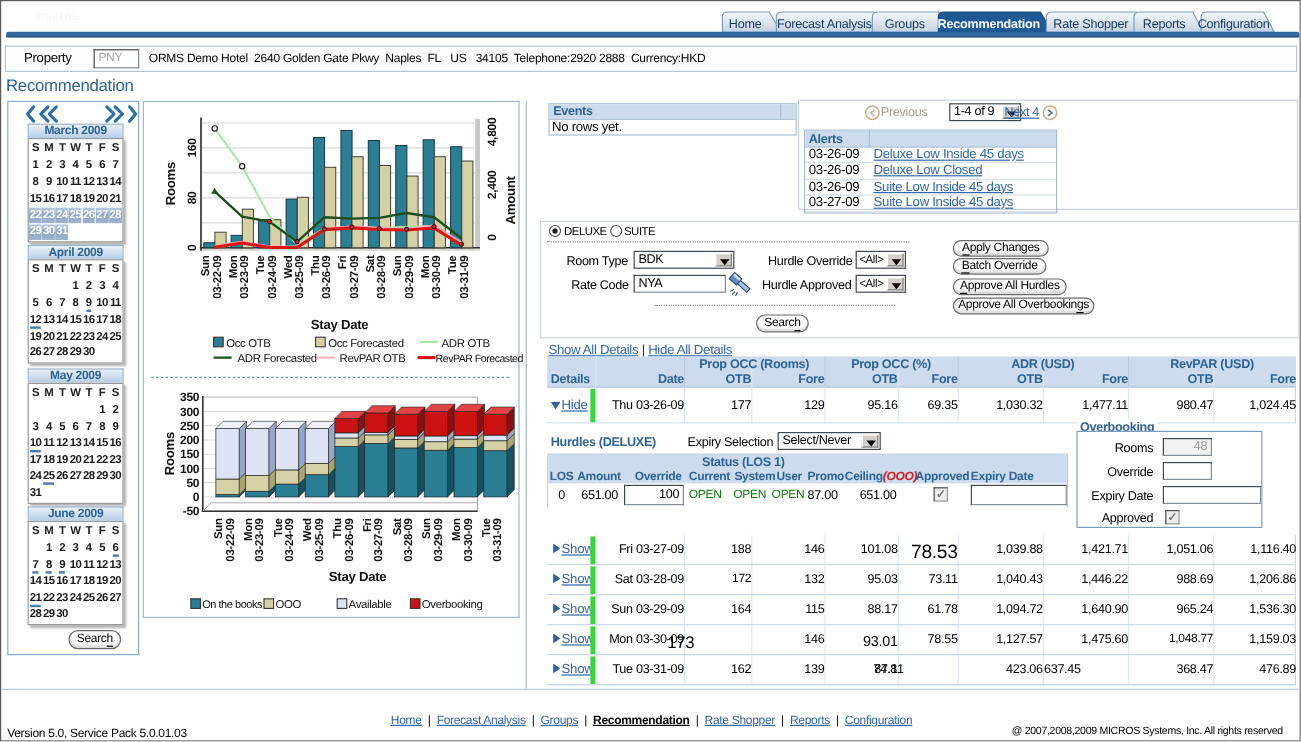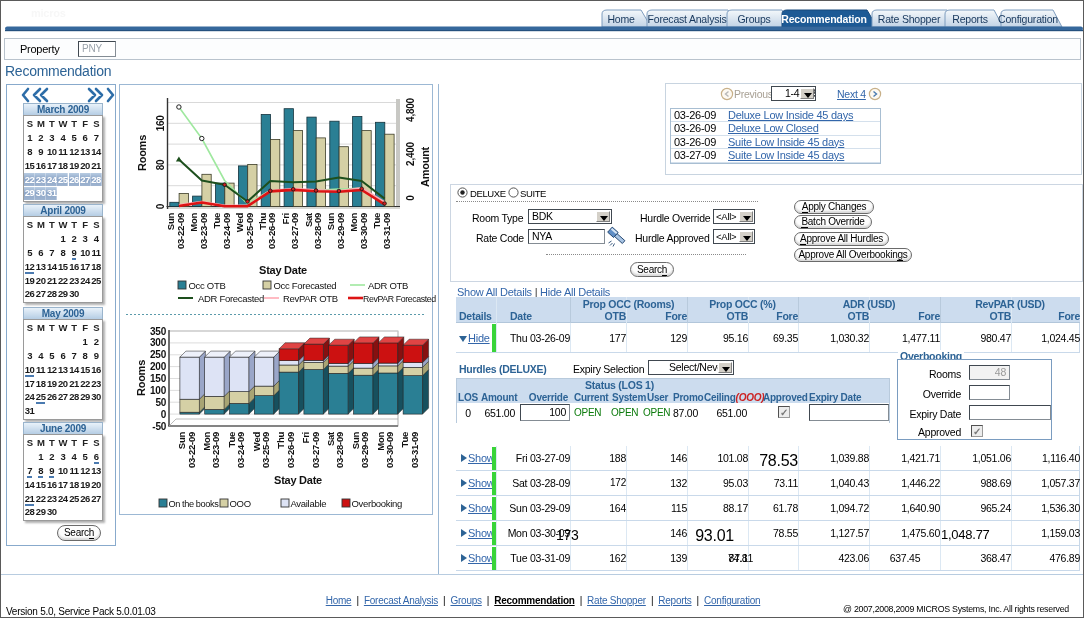--- a/index.html
+++ b/index.html
@@ -55,20 +55,21 @@
       <text x="969" y="22" fill="#17375c">Reports</text>
       <text x="1027" y="22" fill="#17375c">Configuration</text>
     </g>
     <rect x="4" y="25.5" width="1078" height="4.5" rx="2.2" fill="#36689c"></rect>
     <rect x="4" y="29" width="1078" height="1.2" fill="#24507e"></rect>
   </svg>
 
   <div class="abs" style="left:3px;top:37px;width:1077px;height:22px;border:1px solid #b9c3cd;background:#fcfdfe"></div>
   <div class="abs" style="left:19px;top:42px;font-size:11px;color:#000">Property</div>
   <div class="tbox" style="left:77px;top:40px;width:38px;height:16px;line-height:14px;padding-left:3px;color:#9aa2aa;font-size:10px">PNY</div>
+  <div class="abs" style="left:123px;top:43px;font-size:10px;letter-spacing:-0.2px;color:#000">ORMS Demo Hotel&nbsp; 2640 Golden Gate Pkwy&nbsp; Naples&nbsp; FL&nbsp;&nbsp; US&nbsp;&nbsp; 34105&nbsp; Telephone:2920 2888&nbsp; Currency:HKD</div>
   <div class="abs" style="left:4px;top:62px;font-size:14px;color:#2d6395">Recommendation</div>
 
   <div id="sidebar" class="abs" style="left:5px;top:83px;width:110px;height:462px;border:1px solid #88aacc;background:#fff">
     <svg class="abs" style="left:14px;top:2px" width="94" height="16" fill="none" stroke="#2d6da8" stroke-width="2.6" stroke-linecap="round" stroke-linejoin="round">
       <path d="M7,2 L2,8 L7,14"></path>
         <path d="M19,2 L13,8 L19,14 M26,2 L20,8 L26,14"></path>
       <path d="M68,2 L74,8 L68,14 M75,2 L81,8 L75,14"></path>
         <path d="M87,2 L92,8 L87,14"></path>
     </svg>
     <div class="abs" style="left:16px;top:18px;width:80px">
@@ -601,33 +602,44 @@
     <text x="109.5" y="422" font-size="9.5" letter-spacing="-0.3" fill="#111">OOO</text>
     <rect x="161" y="414" width="8" height="8" fill="#dde3f5" stroke="#333" stroke-width="0.9"></rect>
     <text x="170.5" y="422" font-size="9.5" letter-spacing="-0.3" fill="#111">Available</text>
     <rect x="222" y="414" width="8" height="8" fill="#cc1111" stroke="#333" stroke-width="0.9"></rect>
     <text x="231.5" y="422" font-size="9.5" letter-spacing="-0.3" fill="#111">Overbooking</text>
     </g>
     </svg>
   </div>
 
   <div id="rightpanel" class="abs" style="left:437px;top:83px;width:647px;height:490px;border-left:1px solid #9cb8d4">
+  <div class="abs" style="left:18px;top:2px;width:207px;height:27px;border:1px solid #a8bed2">
+    <div style="height:13px;background:#ccdcee;border-bottom:1px solid #b2c6da;position:relative">
+      <span style="position:absolute;left:3px;top:0;font-size:10.5px;font-weight:bold;color:#2d6395;line-height:13px">Events</span>
+      <span style="position:absolute;right:12px;top:0;bottom:0;border-left:1px solid #aebfd2"></span>
+        </div>
+    <div style="font-size:11px;color:#000;padding:0 0 0 2px;line-height:13px">No rows yet.</div>
+  </div>
   <div class="abs" style="left:226px;top:-1px;width:417px;height:92px;border:1px solid #c8d4e0;background:#fff"></div>
   <svg class="abs" style="left:281px;top:3px" width="14" height="14">
         <circle cx="7" cy="7" r="5.6" fill="#fdf9f2" stroke="#c8b088" stroke-width="1.2"></circle>
         <path d="M8.5,4.5 L5.5,7 L8.5,9.5" stroke="#b8b8b8" stroke-width="1.4" fill="none"></path>
       </svg>
   <div class="abs" style="left:295px;top:4px;font-size:10.5px;color:#a8a094">Previous</div>
-  <div class="sel" style="left:332px;top:2px;width:45px;height:15px;line-height:13px;padding-left:13px">1-4 of 9<span class="arr"></span></div>
+  <div class="sel" style="left:352px;top:2px;width:60px;height:15px;line-height:13px;padding-left:3px">1-4 of 9<span class="arr"></span></div>
   <div class="abs" style="left:398px;top:4px;font-size:10.5px"><a class="lnk">Next 4</a></div>
   <svg class="abs" style="left:429px;top:3px" width="14" height="14">
         <circle cx="7" cy="7" r="5.6" fill="#fdf9f2" stroke="#c8b088" stroke-width="1.2"></circle>
         <path d="M5.5,4.5 L8.5,7 L5.5,9.5" stroke="#4a7ab0" stroke-width="1.4" fill="none"></path>
       </svg>
   <div class="abs" style="left:231px;top:24px;width:211px;border:1px solid #a8bed2">
+    <div style="height:14px;background:#ccdcee;border-bottom:1px solid #b2c6da;position:relative">
+      <span style="position:absolute;left:3px;top:1px;font-size:10.5px;font-weight:bold;color:#2d6395">Alerts</span>
+      <span style="position:absolute;left:53px;top:0;bottom:0;border-left:1px solid #aebfd2"></span>
+        </div>
     <div style="height:13.4px;border-bottom:1px solid #d4e0ec;position:relative;font-size:11px;line-height:13px">
           <span style="position:absolute;left:3px">03-26-09</span>
           <a class="lnk" style="position:absolute;left:57px">Deluxe Low Inside 45 days</a>
         </div>
     <div style="height:13.4px;border-bottom:1px solid #d4e0ec;position:relative;font-size:11px;line-height:13px">
           <span style="position:absolute;left:3px">03-26-09</span>
           <a class="lnk" style="position:absolute;left:57px">Deluxe Low Closed</a>
         </div>
     <div style="height:13.4px;border-bottom:1px solid #d4e0ec;position:relative;font-size:11px;line-height:13px">
           <span style="position:absolute;left:3px">03-26-09</span>
@@ -683,21 +695,21 @@
     <div class="abs" style="left:555px;top:0;height:274px;border-left:1px solid #dce8f3"></div>
     <div class="abs" style="left:114px;top:0;height:26px;border-left:1px solid #b8cadc"></div>
     <div class="abs" style="left:231px;top:0;height:26px;border-left:1px solid #b8cadc"></div>
     <div class="abs" style="left:342px;top:0;height:26px;border-left:1px solid #b8cadc"></div>
     <div class="abs" style="left:484px;top:0;height:26px;border-left:1px solid #b8cadc"></div>
     <div class="abs" style="top:1px;left:114px;width:117px;text-align:center;font-size:10.5px;font-weight:bold;color:#2d6395">Prop OCC (Rooms)</div>
     <div class="abs" style="top:1px;left:231px;width:111px;text-align:center;font-size:10.5px;font-weight:bold;color:#2d6395">Prop OCC (%)</div>
     <div class="abs" style="top:1px;left:342px;width:142px;text-align:center;font-size:10.5px;font-weight:bold;color:#2d6395">ADR (USD)</div>
     <div class="abs" style="top:1px;left:484px;width:140px;text-align:center;font-size:10.5px;font-weight:bold;color:#2d6395">RevPAR (USD)</div>
     <div class="abs" style="top:13px;left:3px;font-size:10.5px;font-weight:bold;color:#2d6395">Details</div>
-    <div class="abs" style="top:13px;left:54px;width:60px;font-size:10.5px;font-weight:bold;color:#2d6395">Date</div>
+    <div class="abs" style="top:13px;left:54px;width:60px;text-align:right;font-size:10.5px;font-weight:bold;color:#2d6395">Date</div>
     <div class="abs" style="top:13px;left:110px;width:60px;text-align:right;font-size:10.5px;font-weight:bold;color:#2d6395">OTB</div>
     <div class="abs" style="top:13px;left:171px;width:60px;text-align:right;font-size:10.5px;font-weight:bold;color:#2d6395">Fore</div>
     <div class="abs" style="top:13px;left:232px;width:60px;text-align:right;font-size:10.5px;font-weight:bold;color:#2d6395">OTB</div>
     <div class="abs" style="top:13px;left:282px;width:60px;text-align:right;font-size:10.5px;font-weight:bold;color:#2d6395">Fore</div>
     <div class="abs" style="top:13px;left:353px;width:60px;text-align:right;font-size:10.5px;font-weight:bold;color:#2d6395">OTB</div>
     <div class="abs" style="top:13px;left:424px;width:60px;text-align:right;font-size:10.5px;font-weight:bold;color:#2d6395">Fore</div>
     <div class="abs" style="top:13px;left:495px;width:60px;text-align:right;font-size:10.5px;font-weight:bold;color:#2d6395">OTB</div>
     <div class="abs" style="top:13px;left:564px;width:60px;text-align:right;font-size:10.5px;font-weight:bold;color:#2d6395">Fore</div>
     <div class="abs" style="top:35px;left:3px;font-size:11px"><svg width="9" height="9" style="vertical-align:-1px">
             <path d="M0,2 L8,2 L4,8 Z" fill="#2d6395"></path>
@@ -732,21 +744,21 @@
           </svg><a class="lnk">Show</a></div>
     <div class="abs" style="top:175px;left:35.5px;width:4px;height:23px;background:#39d439"></div>
     <div class="abs" style="top:180px;left:50px;width:64px;text-align:right;font-size:10.5px">Sat 03-28-09</div>
     <div class="abs" style="top:180px;left:100px;width:70px;text-align:right;font-size:10px">172</div>
     <div class="abs" style="top:180px;left:161px;width:70px;text-align:right;font-size:10.5px">132</div>
     <div class="abs" style="top:180px;left:222px;width:70px;text-align:right;font-size:10.5px">95.03</div>
     <div class="abs" style="top:180px;left:272px;width:70px;text-align:right;font-size:10.5px">73.11</div>
     <div class="abs" style="top:180px;left:343px;width:70px;text-align:right;font-size:10.5px">1,040.43</div>
     <div class="abs" style="top:180px;left:414px;width:70px;text-align:right;font-size:10.5px">1,446.22</div>
     <div class="abs" style="top:180px;left:485px;width:70px;text-align:right;font-size:10.5px">988.69</div>
-    <div class="abs" style="top:180px;left:554px;width:70px;text-align:right;font-size:10.5px">1,057.37</div>
+    <div class="abs" style="top:180px;left:554px;width:70px;text-align:right;font-size:10.5px">1,206.86</div>
     <div class="abs" style="top:198px;left:0;width:624px;border-top:1px solid #c9d9ea"></div>
     <div class="abs" style="top:205px;left:3px;font-size:11px"><svg width="9" height="9" style="vertical-align:-1px">
             <path d="M2,0 L8,4 L2,8 Z" fill="#2d6395"></path>
           </svg><a class="lnk">Show</a></div>
     <div class="abs" style="top:200px;left:35.5px;width:4px;height:23px;background:#39d439"></div>
     <div class="abs" style="top:205px;left:50px;width:64px;text-align:right;font-size:10.5px">Sun 03-29-09</div>
     <div class="abs" style="top:205px;left:100px;width:70px;text-align:right;font-size:10.5px">164</div>
     <div class="abs" style="top:205px;left:161px;width:70px;text-align:right;font-size:10.5px">115</div>
     <div class="abs" style="top:205px;left:222px;width:70px;text-align:right;font-size:10.5px">88.17</div>
     <div class="abs" style="top:205px;left:272px;width:70px;text-align:right;font-size:10.5px">61.78</div>
@@ -755,45 +767,45 @@
     <div class="abs" style="top:205px;left:485px;width:70px;text-align:right;font-size:10.5px">965.24</div>
     <div class="abs" style="top:205px;left:554px;width:70px;text-align:right;font-size:10.5px">1,536.30</div>
     <div class="abs" style="top:223px;left:0;width:624px;border-top:1px solid #c9d9ea"></div>
     <div class="abs" style="top:230px;left:3px;font-size:11px"><svg width="9" height="9" style="vertical-align:-1px">
             <path d="M2,0 L8,4 L2,8 Z" fill="#2d6395"></path>
           </svg><a class="lnk">Show</a></div>
     <div class="abs" style="top:225px;left:35.5px;width:4px;height:23px;background:#39d439"></div>
     <div class="abs" style="top:230px;left:50px;width:64px;text-align:right;font-size:10.5px">Mon 03-30-09</div>
     <div class="abs" style="top:230px;left:100px;width:90px;text-align:left;font-size:14px">173</div>
     <div class="abs" style="top:230px;left:161px;width:70px;text-align:right;font-size:10.5px">146</div>
-    <div class="abs" style="top:230px;left:208px;width:70px;text-align:right;font-size:16px">93.01</div>
+    <div class="abs" style="top:230px;left:222px;width:70px;text-align:right;font-size:12px">93.01</div>
     <div class="abs" style="top:230px;left:272px;width:70px;text-align:right;font-size:10.5px">78.55</div>
     <div class="abs" style="top:230px;left:343px;width:70px;text-align:right;font-size:10.5px">1,127.57</div>
     <div class="abs" style="top:230px;left:414px;width:70px;text-align:right;font-size:10.5px">1,475.60</div>
-    <div class="abs" style="top:230px;left:485px;width:70px;text-align:left;font-size:13px">1,048.77</div>
+    <div class="abs" style="top:230px;left:485px;width:70px;text-align:right;font-size:10px">1,048.77</div>
     <div class="abs" style="top:230px;left:554px;width:70px;text-align:right;font-size:10.5px">1,159.03</div>
     <div class="abs" style="top:248px;left:0;width:624px;border-top:1px solid #c9d9ea"></div>
     <div class="abs" style="top:255px;left:3px;font-size:11px"><svg width="9" height="9" style="vertical-align:-1px">
             <path d="M2,0 L8,4 L2,8 Z" fill="#2d6395"></path>
           </svg><a class="lnk">Show</a></div>
     <div class="abs" style="top:250px;left:35.5px;width:4px;height:23px;background:#39d439"></div>
     <div class="abs" style="top:255px;left:50px;width:64px;text-align:right;font-size:10.5px">Tue 03-31-09</div>
     <div class="abs" style="top:255px;left:100px;width:70px;text-align:right;font-size:10.5px">162</div>
     <div class="abs" style="top:255px;left:161px;width:70px;text-align:right;font-size:10.5px">139</div>
     <div class="abs" style="top:255px;left:222px;width:70px;text-align:right;font-size:10.5px">87.1</div>
     <div class="abs" style="top:255px;left:272px;width:70px;text-align:left;font-size:10.5px">74.81</div>
     <div class="abs" style="top:255px;left:343px;width:70px;text-align:right;font-size:10.5px">423.06</div>
-    <div class="abs" style="top:255px;left:414px;width:70px;text-align:center;font-size:10.5px">637.45</div>
+    <div class="abs" style="top:255px;left:414px;width:70px;text-align:left;font-size:10.5px">637.45</div>
     <div class="abs" style="top:255px;left:485px;width:70px;text-align:right;font-size:10.5px">368.47</div>
     <div class="abs" style="top:255px;left:554px;width:70px;text-align:right;font-size:10.5px">476.89</div>
     <div class="abs" style="top:273px;left:0;width:624px;border-top:1px solid #c9d9ea"></div>
     <div class="abs" style="left:0;top:56px;width:624px;height:93px;background:#fff"></div>
     <div class="abs" style="left:3px;top:66px;font-size:10.5px;font-weight:bold;color:#2d6395">Hurdles (DELUXE)</div>
     <div class="abs" style="left:117px;top:66px;font-size:10.5px;color:#000">Expiry Selection</div>
-    <div class="sel" style="left:192px;top:63px;width:86px;height:15px;line-height:13px;padding-left:20px">Select/Never<span class="arr"></span></div>
+    <div class="sel" style="left:192px;top:63px;width:86px;height:15px;line-height:13px;padding-left:3px">Select/Never<span class="arr"></span></div>
     <div class="abs" style="left:0;top:81px;width:434px;height:45px;border:1px solid #b8cadc">
       <div class="abs hdrbg" style="left:0;top:0;width:432px;height:24px"></div>
       <div class="abs" style="left:113px;top:0;width:99px;text-align:center;font-size:10.5px;font-weight:bold;color:#2d6395">Status (LOS 1)</div>
       <div class="abs" style="top:13px;left:0px;width:22px;text-align:center;font-size:10px;font-weight:bold;color:#2d6395">LOS</div>
       <div class="abs" style="top:13px;left:24px;width:42px;text-align:left;font-size:10px;font-weight:bold;color:#2d6395">Amount</div>
       <div class="abs" style="top:13px;left:49px;width:62px;text-align:right;font-size:10px;font-weight:bold;color:#2d6395">Override</div>
       <div class="abs" style="top:13px;left:117px;width:40px;text-align:left;font-size:10px;font-weight:bold;color:#2d6395">Current</div>
       <div class="abs" style="top:13px;left:155px;width:35px;text-align:left;font-size:10px;font-weight:bold;color:#2d6395">System</div>
       <div class="abs" style="top:13px;left:190px;width:28px;text-align:left;font-size:10px;font-weight:bold;color:#2d6395">User</div>
       <div class="abs" style="top:13px;left:216px;width:32px;text-align:left;font-size:10px;font-weight:bold;color:#2d6395">Promo</div>

